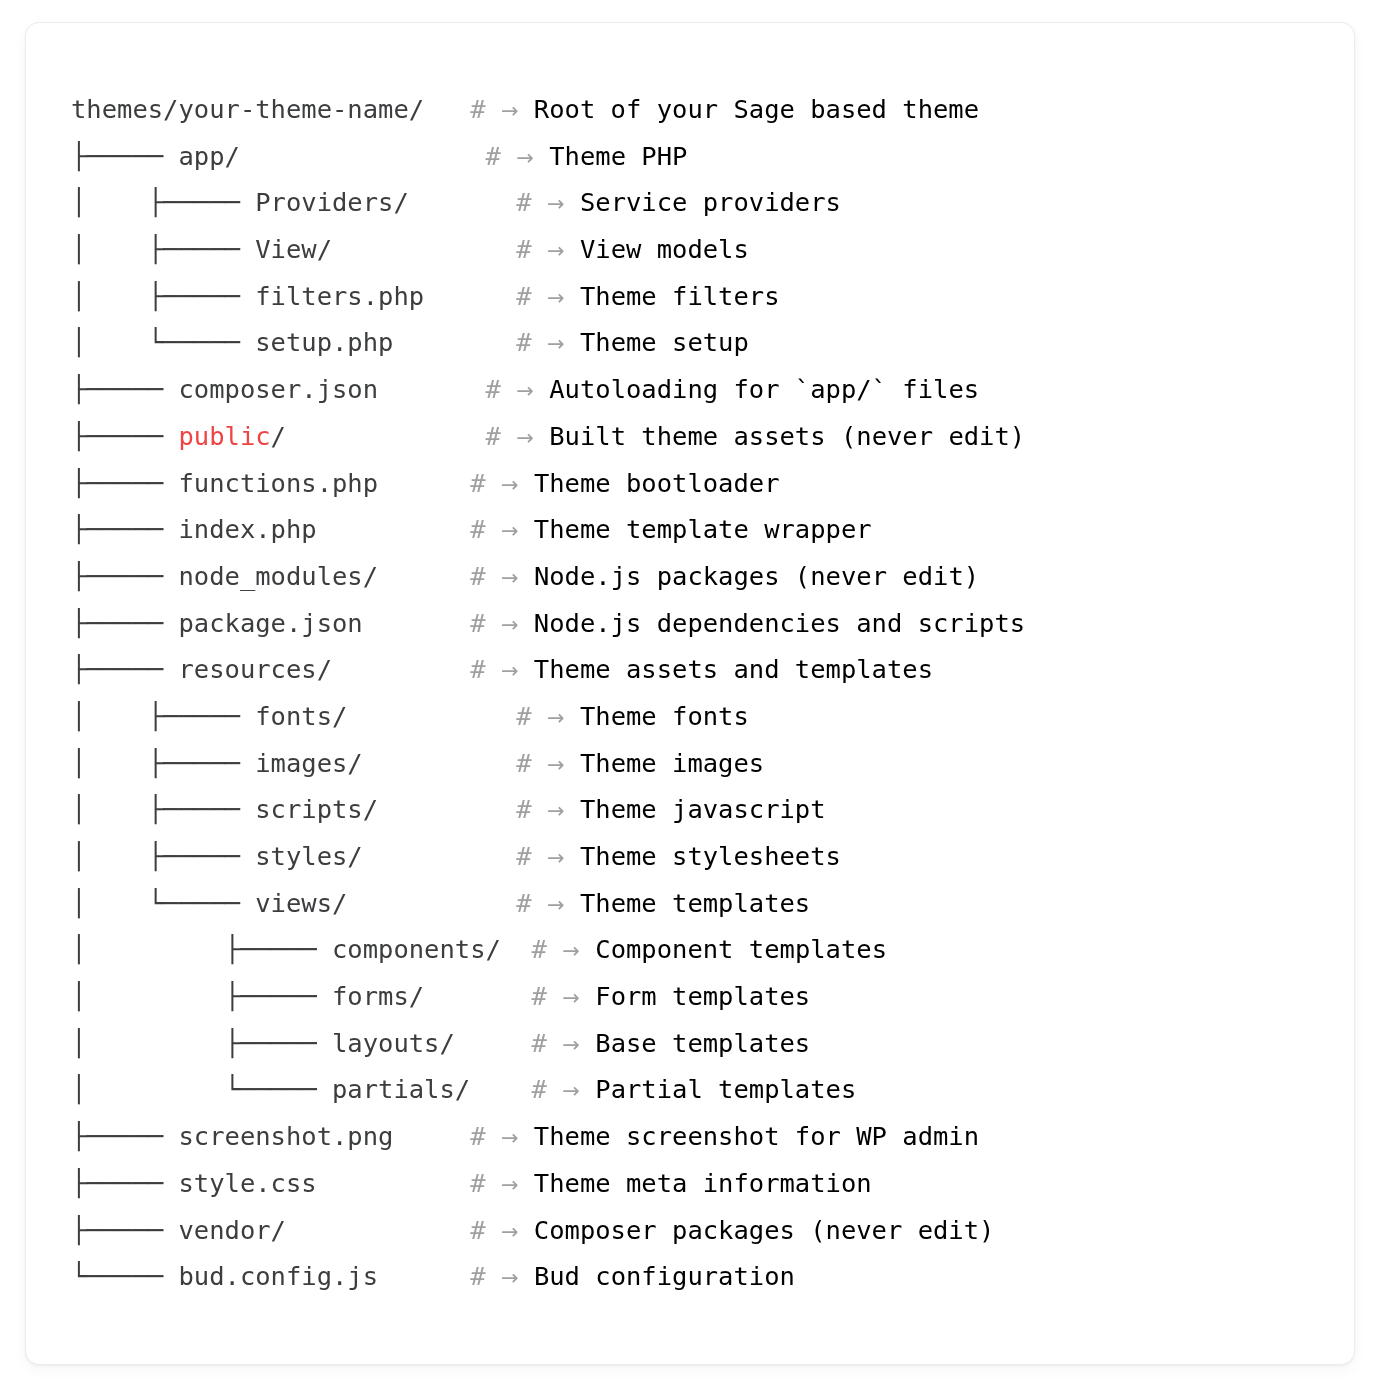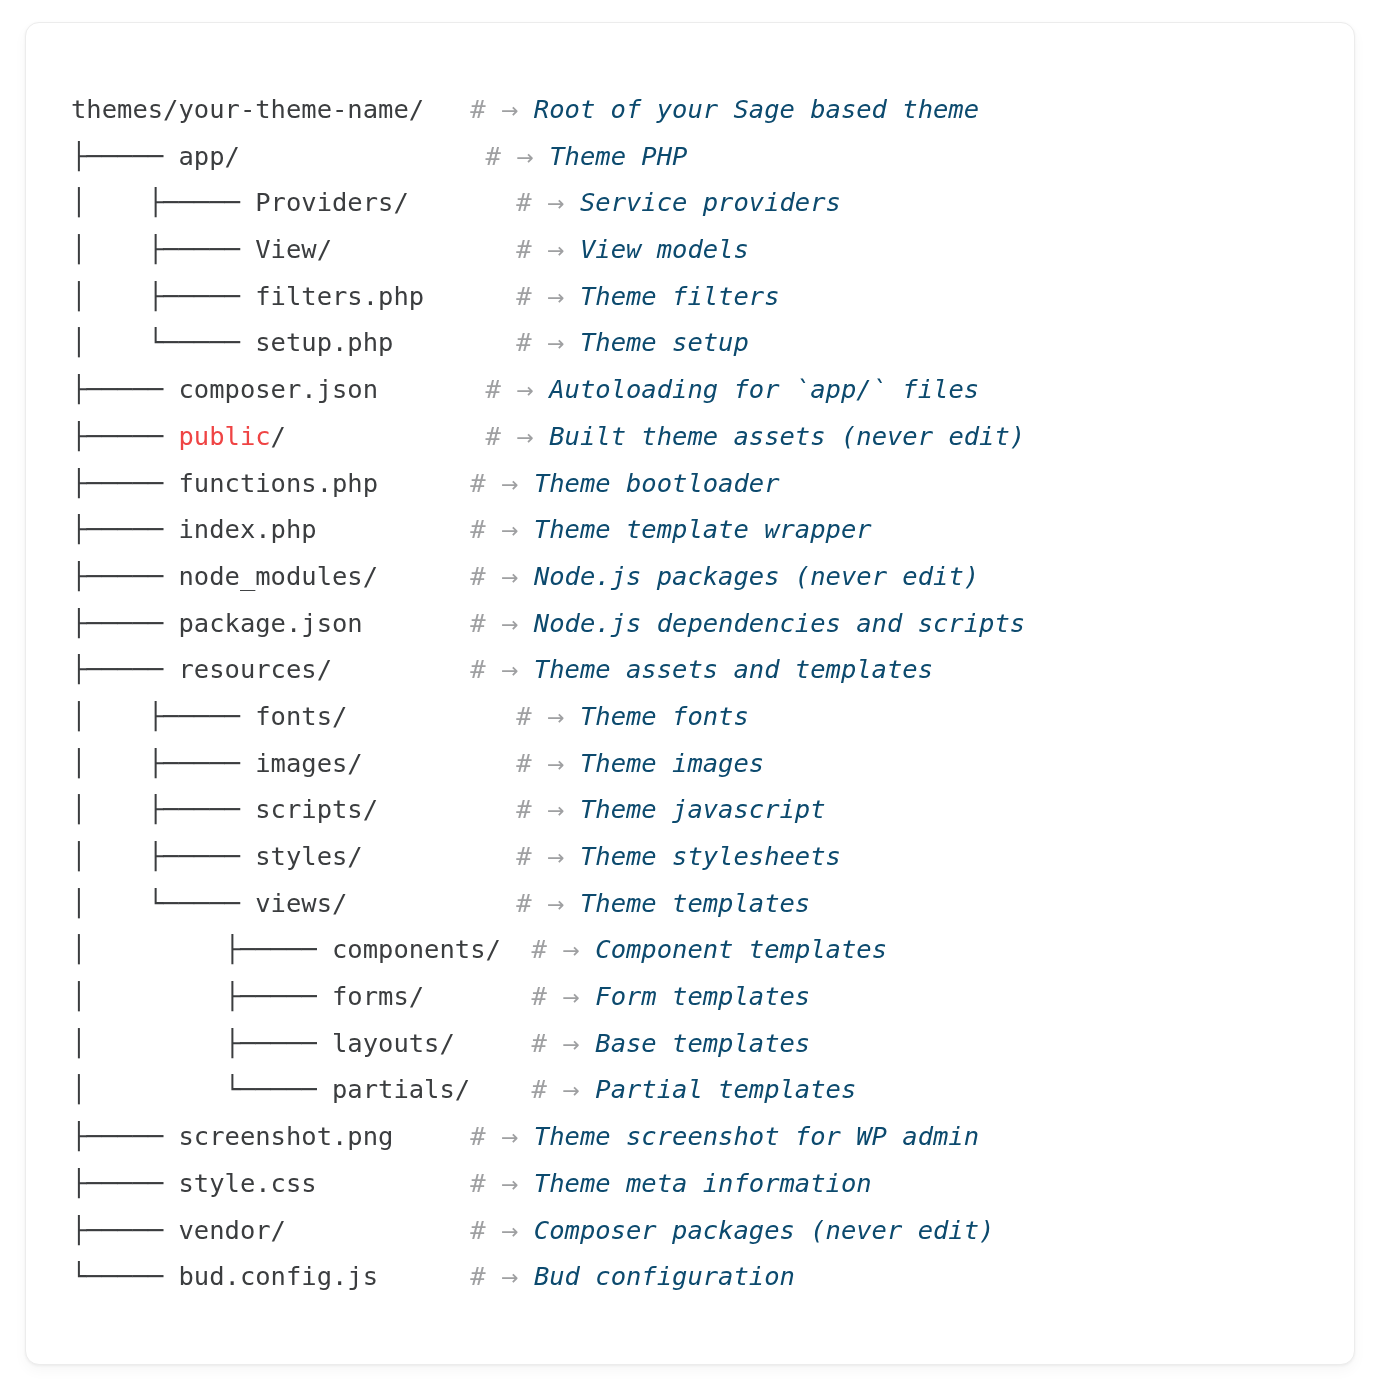--- a/index.html
+++ b/index.html
@@ -52,22 +52,21 @@
 
   .name {
     color: #3b3d3f;
   }
 
   .name.accent {
     color: #ef4444;
   }
 
   .cmt {
-    color: #0c4a6e;
-    font-style: italic;
+    color: #000000;
   }
 
   .hash {
     color: #9fa0a2;
   }
 
   .arrow {
     color: #9fa0a2;
     font-family: "DejaVu Sans", sans-serif;
     font-size: 21px;

